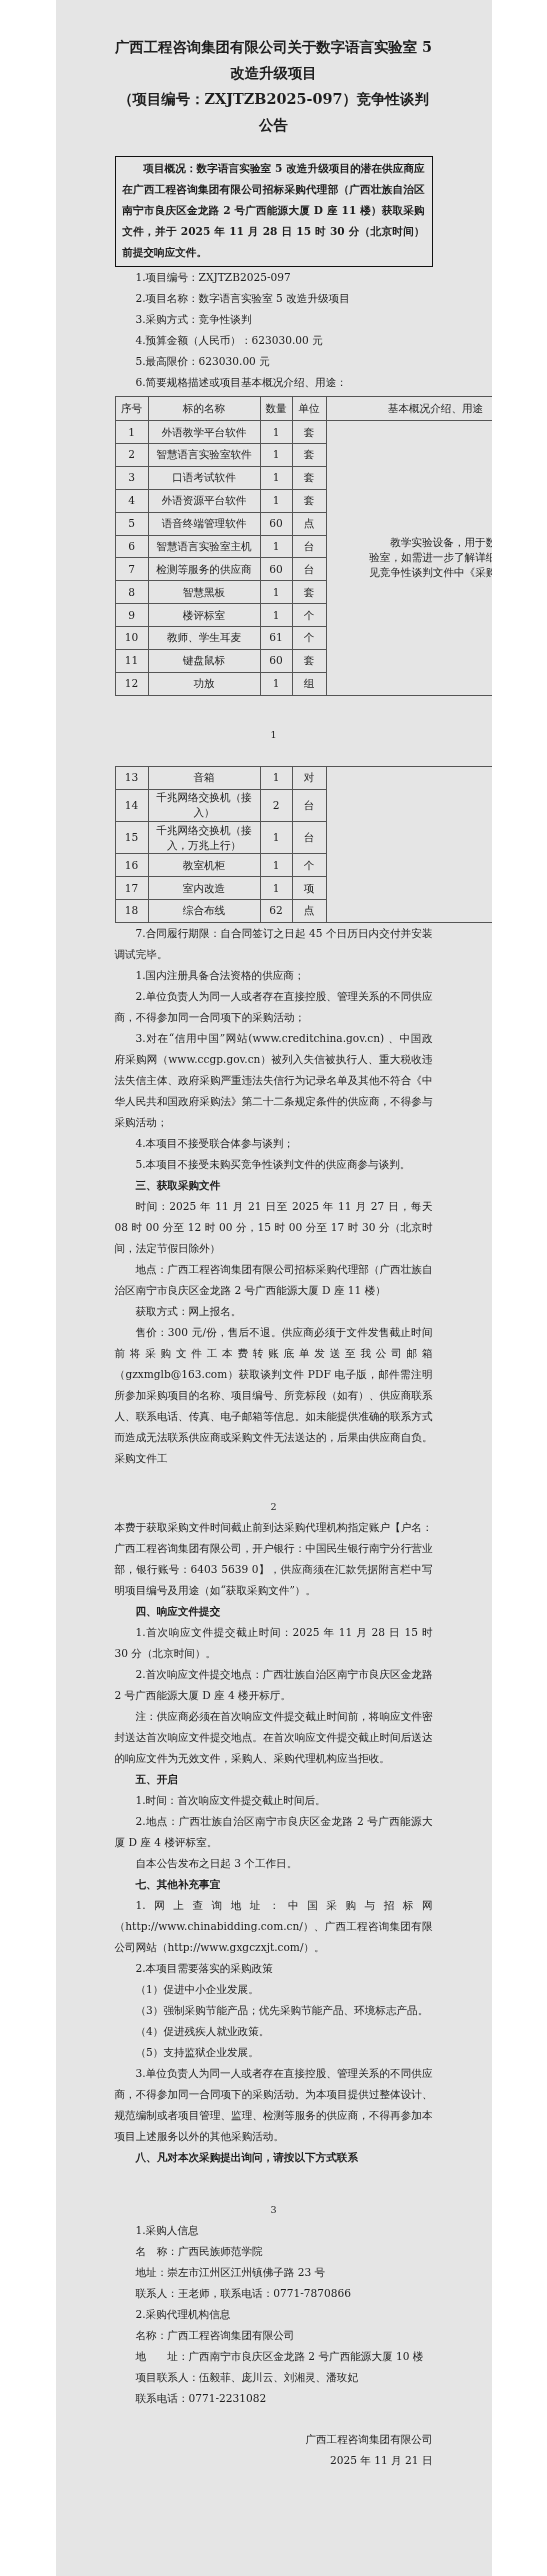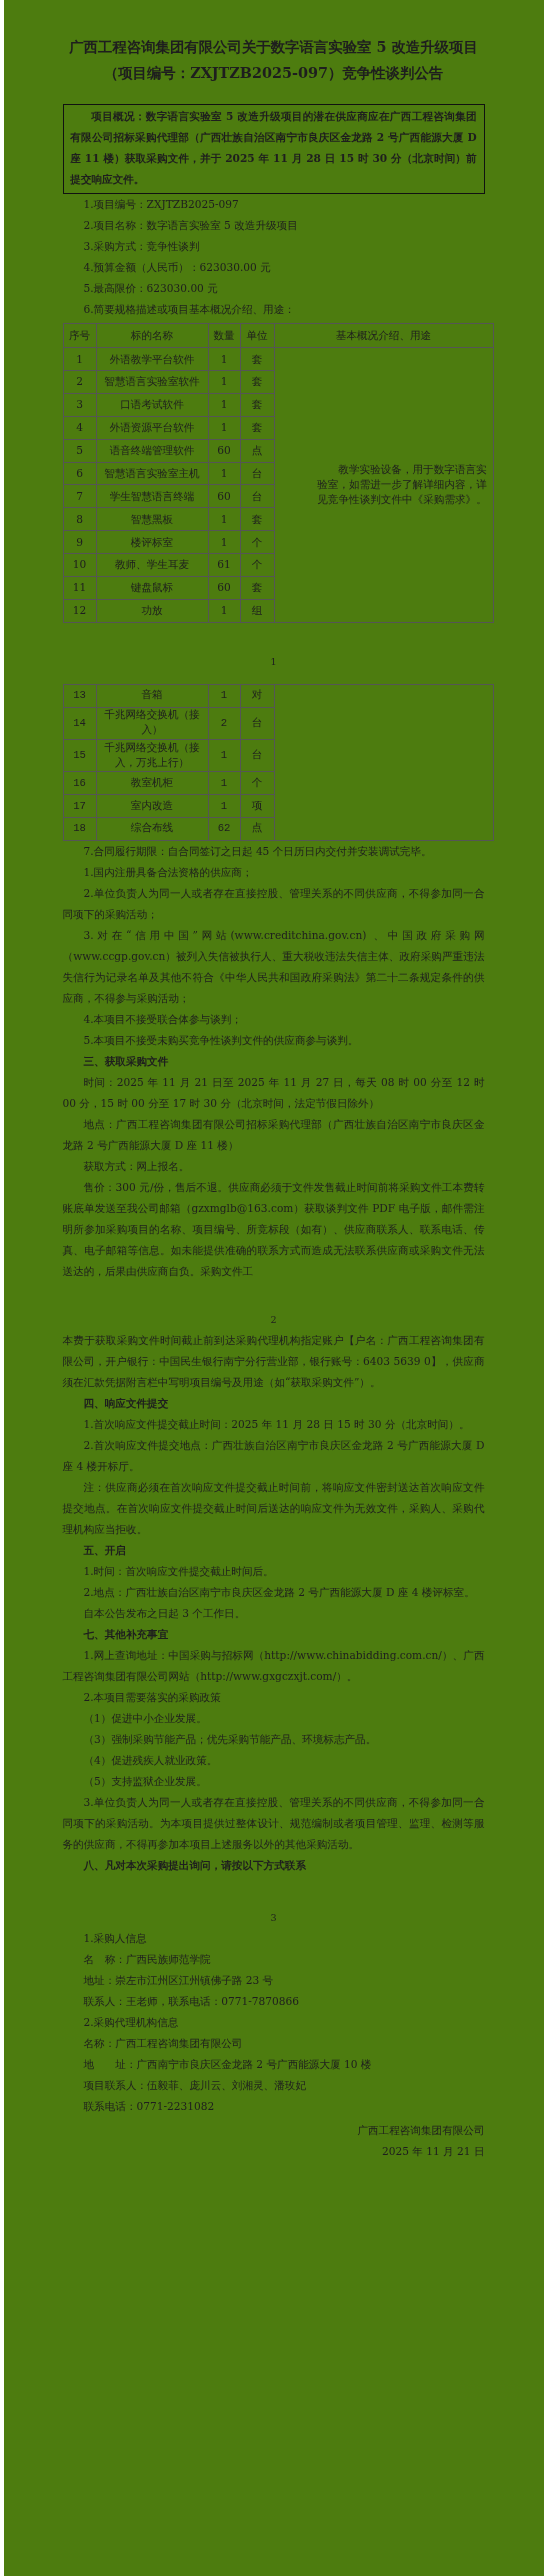--- a/index.html
+++ b/index.html
@@ -1,44 +1,44 @@
 <!DOCTYPE html>
 <html style="font-size:11px"><head>
 <meta charset="utf-8">
 <style>
   html,body { margin:0; padding:0; background:#ffffff; }
   .page {
-    width:540px; height:2576px; margin:0 auto; background:#4d7c0f;
+    width:436px; height:2576px; margin:0 auto; background:#e5e5e5;
     box-sizing:border-box; padding:34px 59px 0 59px; overflow:hidden;
     font-family:"DejaVu Serif","Liberation Serif",serif; color:#1e1e1e;
   }
   .doc-title { text-align:center; font-weight:bold; font-size:14.4px; line-height:26px; }
   .overview-box {
     margin-top:18px; border:1.4px solid #111; padding:1.4px 6.8px 2.7px 6.8px;
     font-weight:bold; font-size:10.6px; line-height:21px; text-align:justify;
   }
   .overview-box p { margin:0; text-indent:21px; }
   .para { margin:0; font-size:10.6px; line-height:21px; text-indent:21px; text-align:justify; }
   .para.bold { font-weight:bold; }
   .para.noindent { text-indent:0; }
   .doc-table { border-collapse:collapse; table-layout:fixed; width:430px; font-size:10.6px; }
   .doc-table.part1 { margin-top:2.7px; }
-  .doc-table.part2 { margin-top:12px; border-top:1.4px solid #8f8f8f;font-family:Liberation Mono, monospace; }
+  .doc-table.part2 { margin-top:21px; border-top:1.4px solid #8f8f8f; }
   .doc-table td { border:0.7px solid #555; text-align:center; vertical-align:middle; padding:0.7px 1.4px; line-height:15px; }
   .doc-table tr.hdr td { height:22px; }
   .doc-table tr.r td { height:20.5px; }
   .note-cell { text-align:justify; padding:0 6.2px; line-height:21px; vertical-align:middle; }
   .note-cell p { margin:4px; text-indent:21px;padding-left:37px; }
   .pagenum { text-align:center; font-size:9.6px; line-height:21px; }
   .pagenum.n1 { margin-top:28px; }
   .pagenum.n2 { margin-top:27px; }
   .pagenum.n3 { margin-top:31px; }
   .gap2 { margin-top:0; }
   .sig { text-align:right; font-size:10.6px; line-height:21px; margin:0; }
-  .sig-block { margin-top:3px; }
+  .sig-block { margin-top:20px; }
 </style>
 </head>
 <body>
 
 <div class="page">
 
   <div class="doc-title">
     <div>广西工程咨询集团有限公司关于数字语言实验室 5 改造升级项目</div>
     <div>（项目编号：ZXJTZB2025-097）竞争性谈判公告</div>
   </div>
@@ -107,21 +107,21 @@
       <td>点</td>
     </tr>
     <tr class="r">
       <td>6</td>
       <td>智慧语言实验室主机</td>
       <td>1</td>
       <td>台</td>
     </tr>
     <tr class="r">
       <td>7</td>
-      <td>学生智慧语言终端</td>
+      <td>检测等服务的供应商</td>
       <td>60</td>
       <td>台</td>
     </tr>
     <tr class="r">
       <td>8</td>
       <td>智慧黑板</td>
       <td>1</td>
       <td>套</td>
     </tr>
     <tr class="r">

